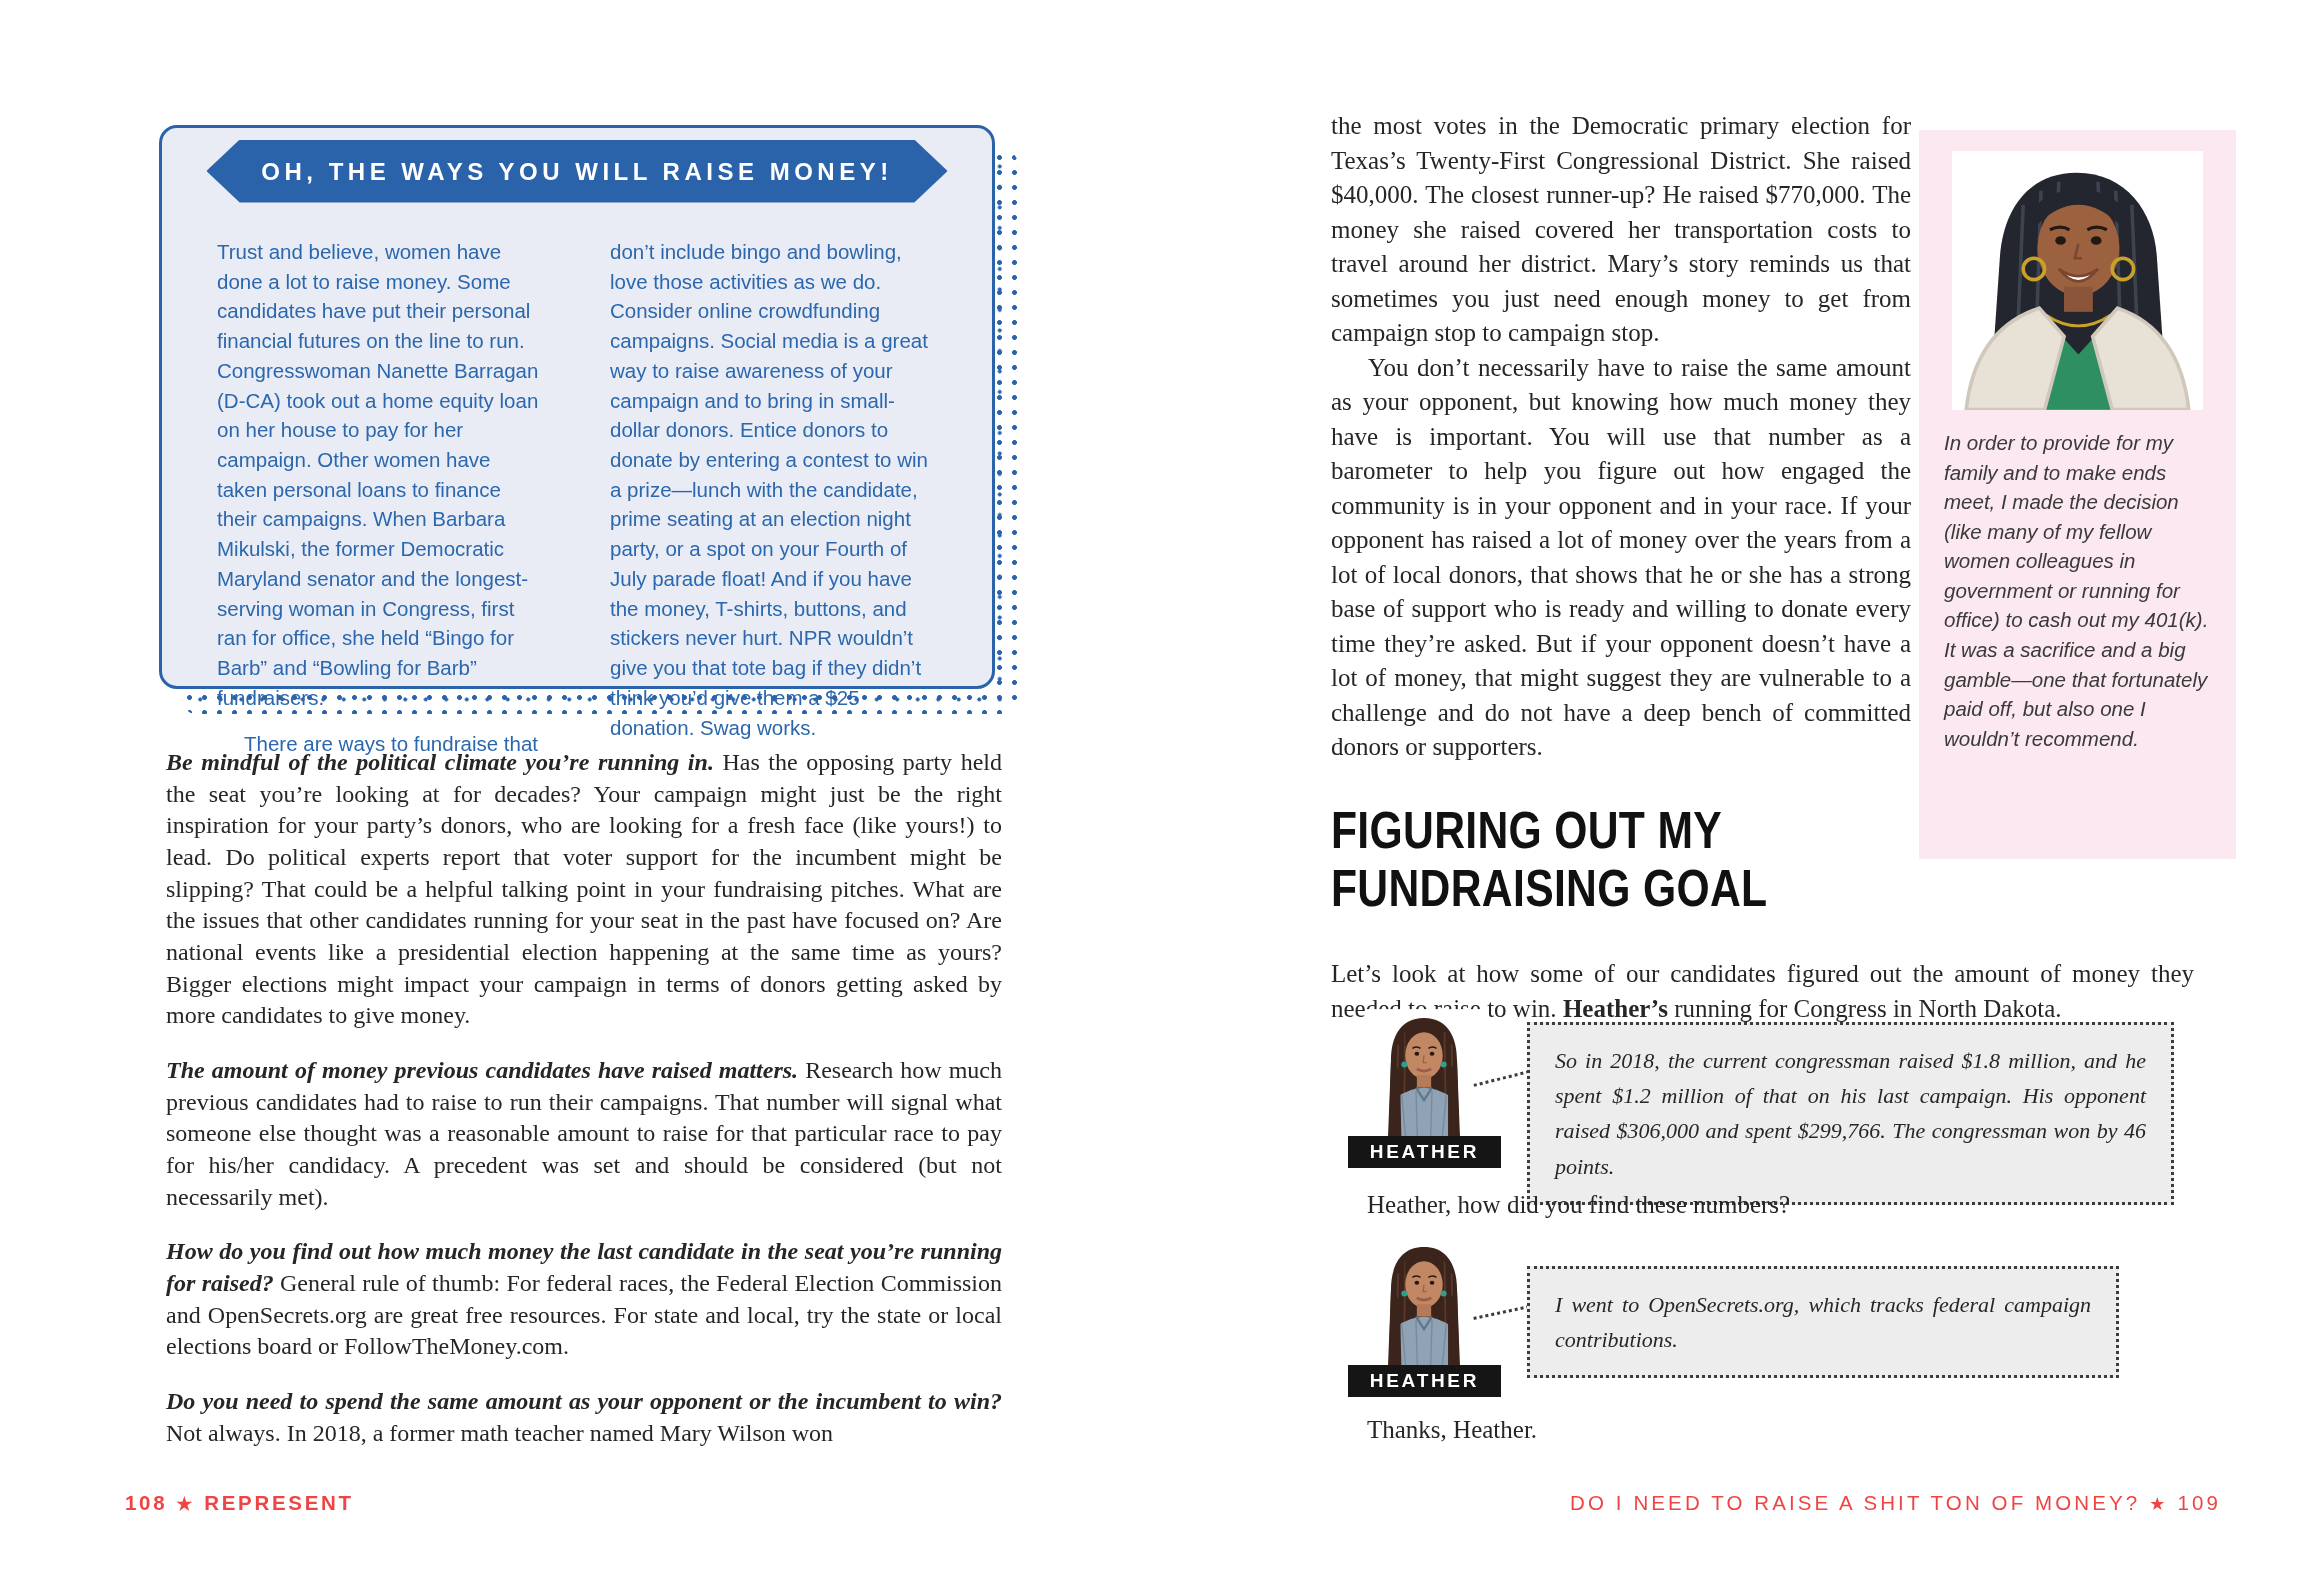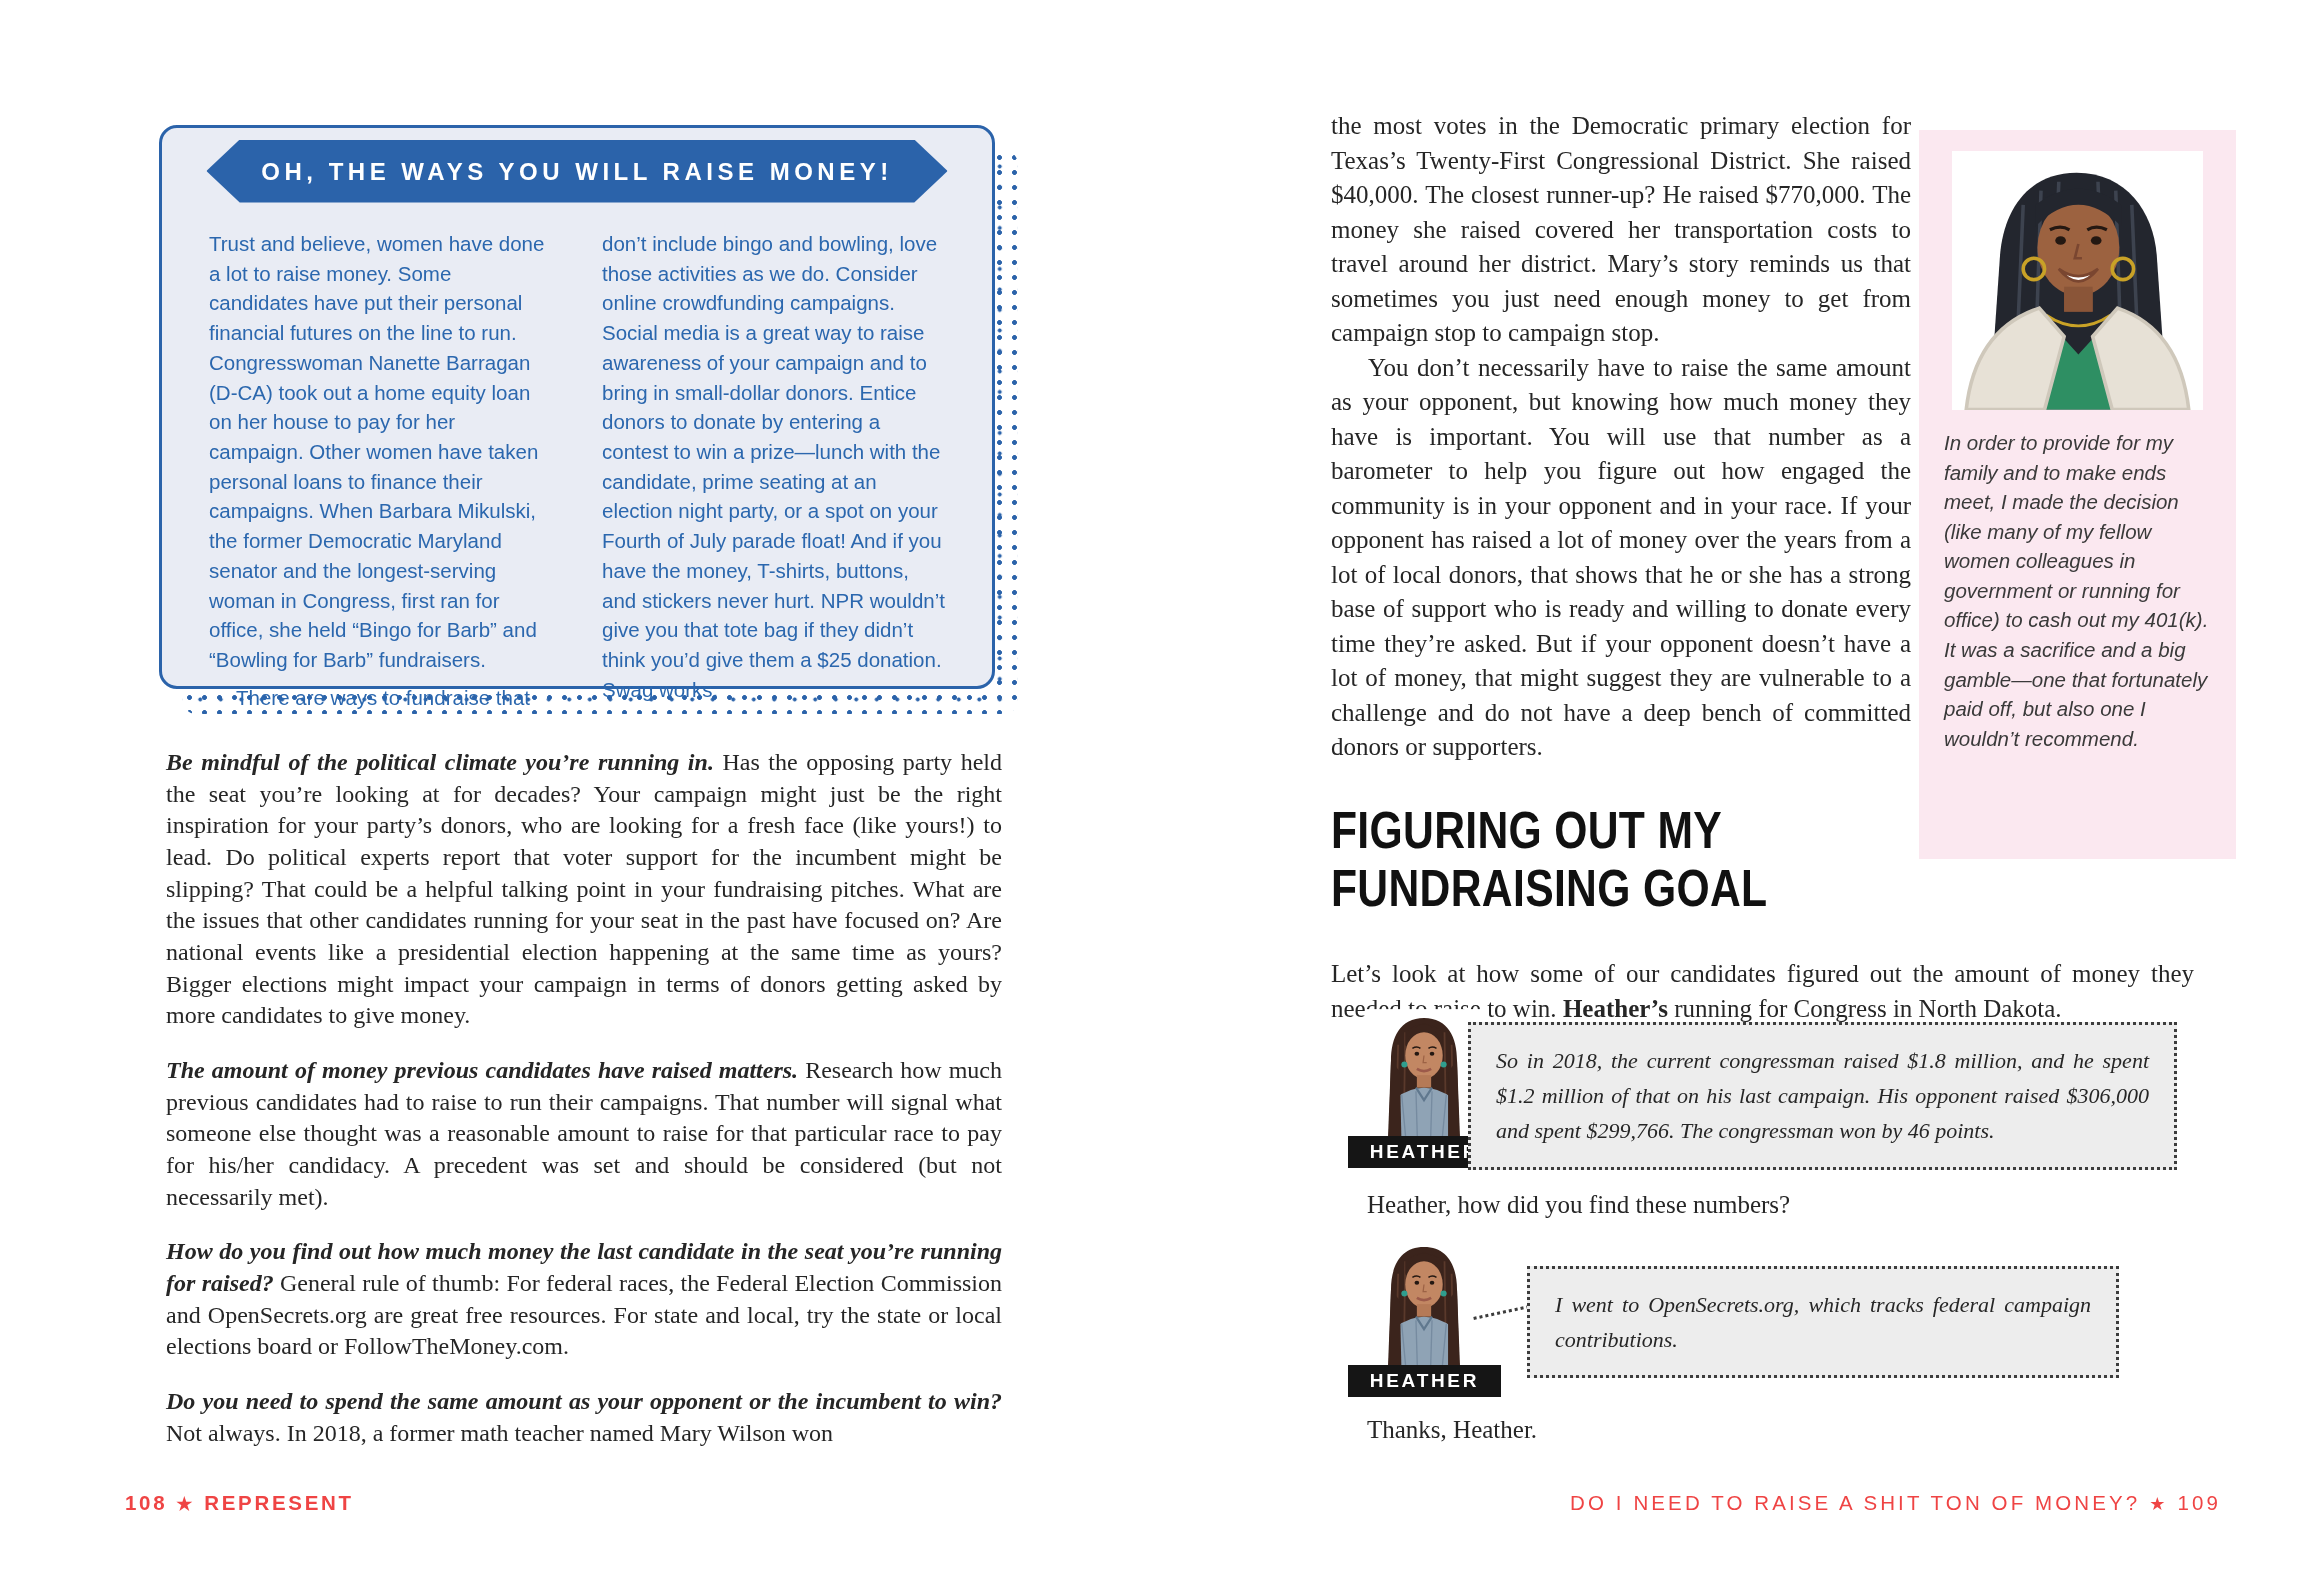--- a/index.html
+++ b/index.html
@@ -16,21 +16,21 @@
   .callout{position:absolute;left:0;top:0;width:836px;height:564px;box-sizing:border-box;
     background:#e9ecf4;border:3.6px solid #2b63aa;border-radius:18px;}
   .banner{position:absolute;top:11.6px;left:50%;transform:translateX(-50%);
     background:#2b63aa;color:#ffffff;white-space:nowrap;
     font-family:"Liberation Sans",sans-serif;font-weight:bold;font-size:24px;letter-spacing:4.5px;
     padding:18px 55px 17px 55px;
     clip-path:polygon(0 50%,4.5% 0,95.5% 0,100% 50%,95.5% 100%,4.5% 100%);}
   .callout-cols{position:absolute;top:93px;left:39px;right:39px;display:flex;gap:34px;}
   .callout-col{flex:1;font-family:"Liberation Sans",sans-serif;font-size:20.5px;line-height:1.45;
     color:#2b67ae;}
-  .callout-col p{margin:8px;}
+  .callout-col p{margin:16px;}
   .callout-col p.indented{text-indent:27px;}
 
   
   .lp-body{position:absolute;left:166px;top:747px;width:836px;}
   .lp-body p{margin:0 0 23px 0;font-size:24px;line-height:1.32;text-align:justify;}
   .lp-body .lead{font-weight:bold;font-style:italic;}
 
   
   .footer{position:absolute;top:1491px;font-family:Liberation Sans, sans-serif;font-size:20.5px;
     color:#ef4444;}
@@ -166,21 +166,21 @@
         <rect x="57" y="74" width="16" height="14" fill="#b57a57"></rect>
         <path d="M28 160 L33 100 Q48 88 65 88 Q82 88 97 100 L102 160 Z" fill="#8fa3b5"></path>
         <path d="M40 96 L46 160 M56 92 L58 160 M74 92 L72 160 M90 96 L84 160" stroke="#768ba0" stroke-width="1.5" fill="none"></path>
         <path d="M56 88 L65 102 L74 88" stroke="#60788e" stroke-width="2.5" fill="none"></path>
         <path d="M28 58 L24 160 L40 160 L38 70 Z" fill="#3b241c"></path>
         <path d="M102 58 L106 160 L92 160 L92 70 Z" fill="#3b241c"></path>
       </svg>
       <div class="avatar-label">HEATHER</div>
     </div>
     <div class="connector" style="left:1473px;top:1077px;width:57px;transform:rotate(-14deg);"></div>
-    <div class="bubble" style="left:1468px;top:1022px;width:709px;">So in 2018, the current congressman raised $1.8 million, and he spent $1.2 million of that on his last campaign. His opponent raised $306,000 and spent $299,766. The congressman won by 46 points.</div>
+    <div class="bubble" style="left:1527px;top:1022px;width:647px;">So in 2018, the current congressman raised $1.8 million, and he spent $1.2 million of that on his last campaign. His opponent raised $306,000 and spent $299,766. The congressman won by 46 points.</div>
 
     <div class="plain-line" style="left:1367px;top:1191px;">Heather, how did you find these numbers?</div>
 
     <div class="avatar-wrap" style="left: 1366px; top: 1238px; position: absolute;">
       <svg width="116" height="143" viewBox="0 0 130 160" xmlns="http://www.w3.org/2000/svg">
         <rect width="130" height="160" fill="#ffffff"></rect>
         <path d="M65 10 C38 10 28 32 28 58 L25 160 L105 160 L102 58 C102 32 92 10 65 10 Z" fill="#3b241c"></path>
         <path d="M36 40 L33 160 M44 26 L42 160 M88 26 L90 160 M96 40 L98 160" stroke="#5a392b" stroke-width="2" fill="none"></path>
         <ellipse cx="65" cy="52" rx="21" ry="26" fill="#c28763"></ellipse>
         <path d="M44 42 Q52 18 65 16 Q78 18 86 42 L86 26 Q65 8 44 26 Z" fill="#3b241c"></path>

